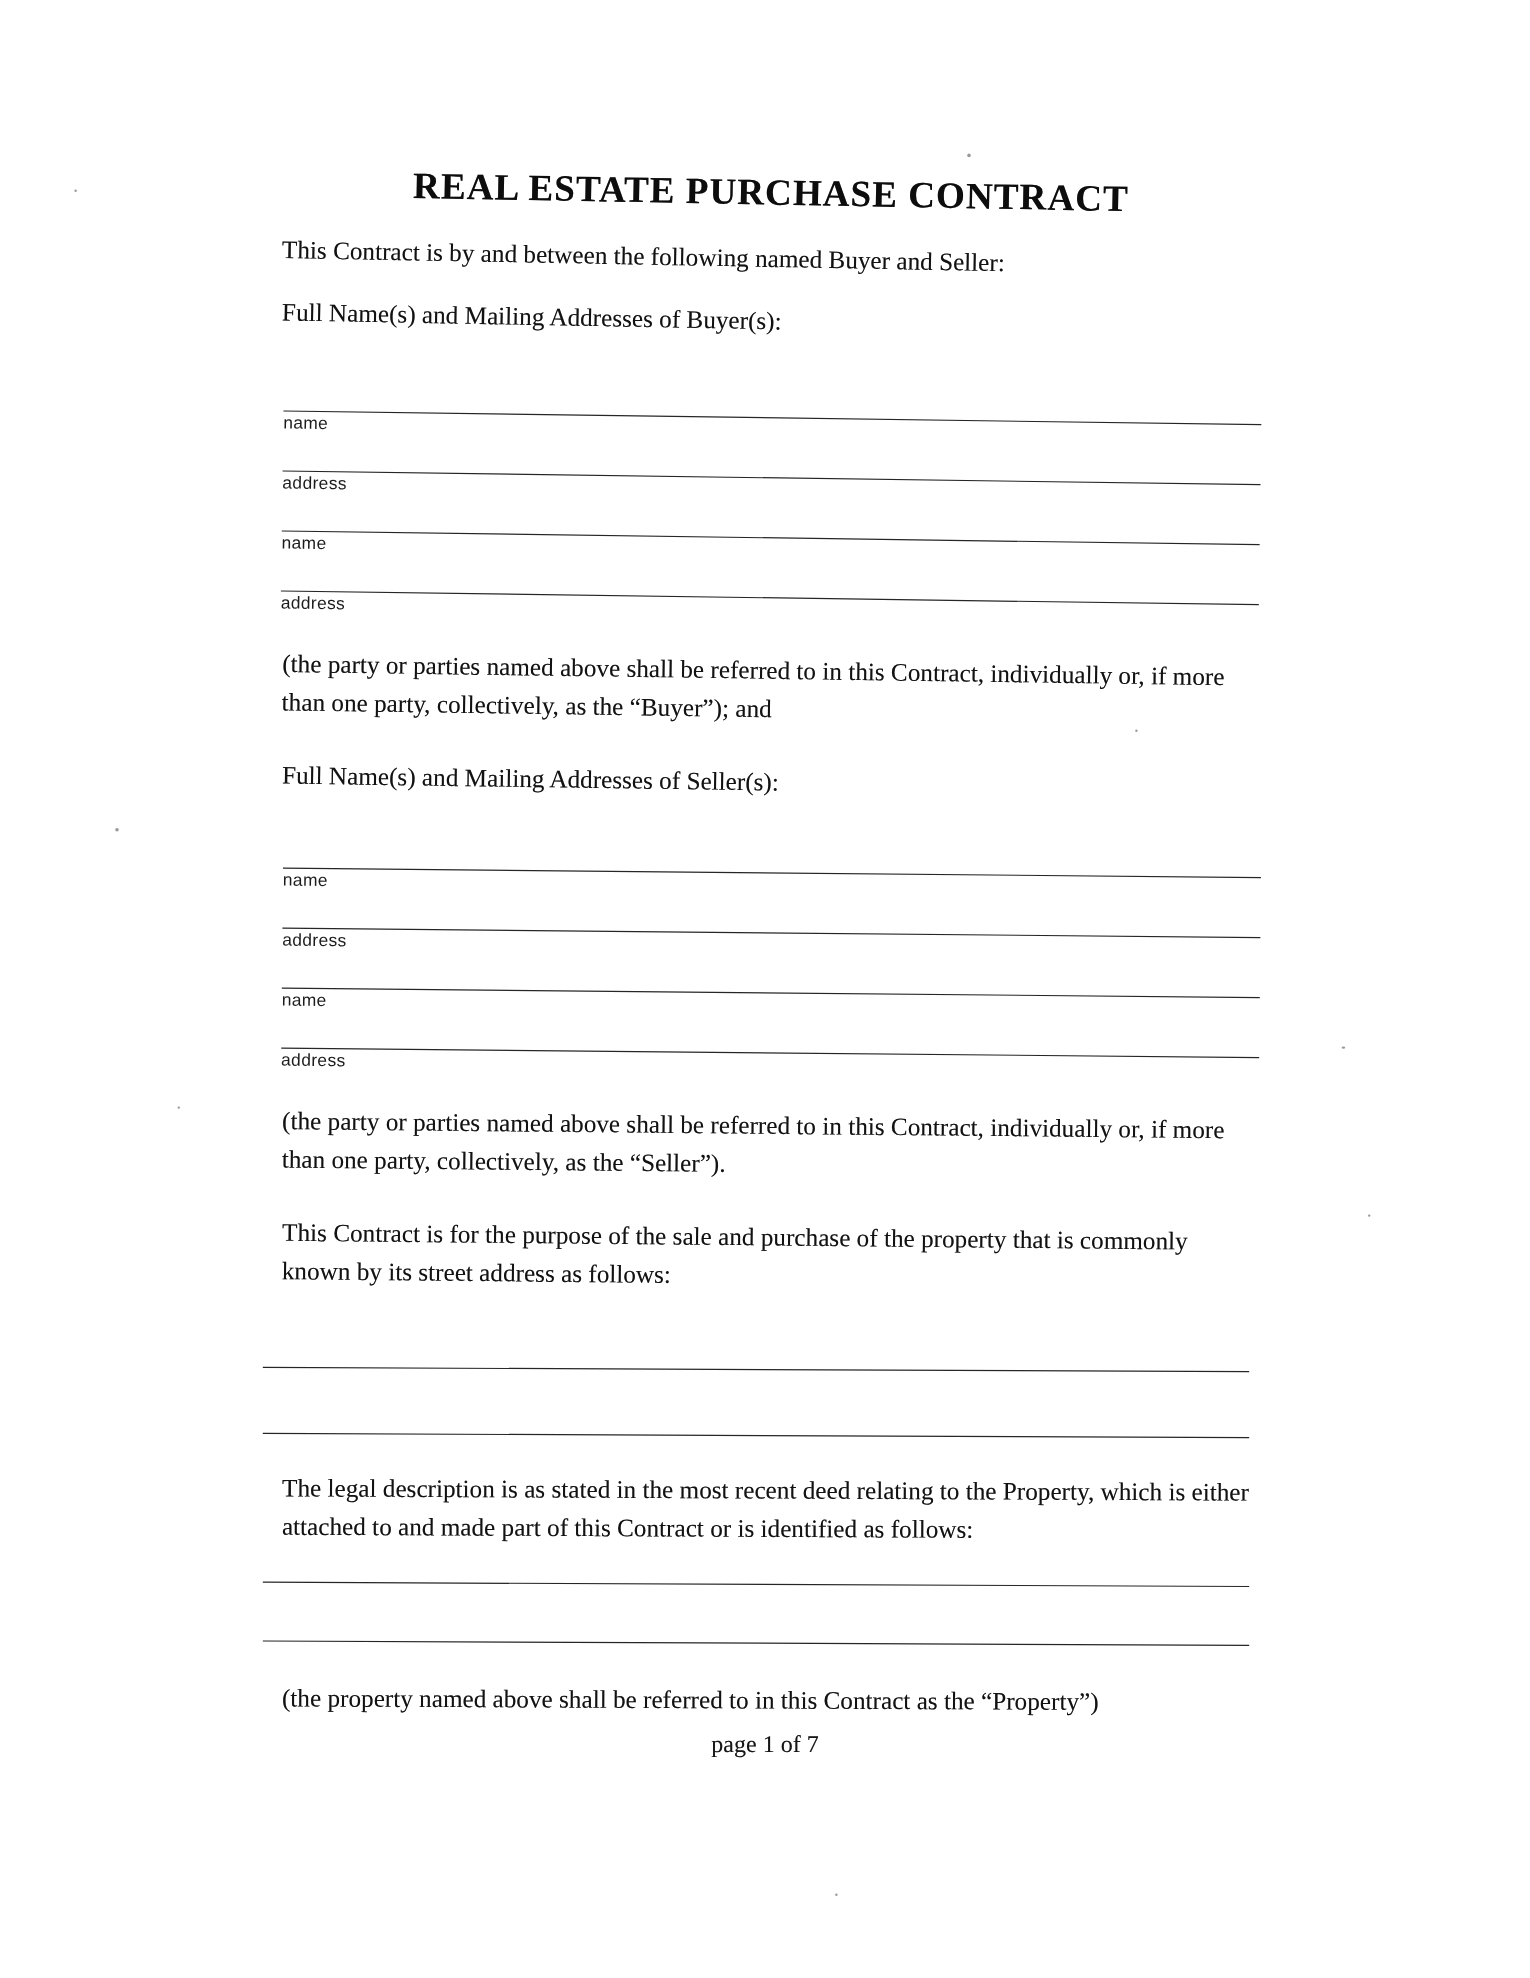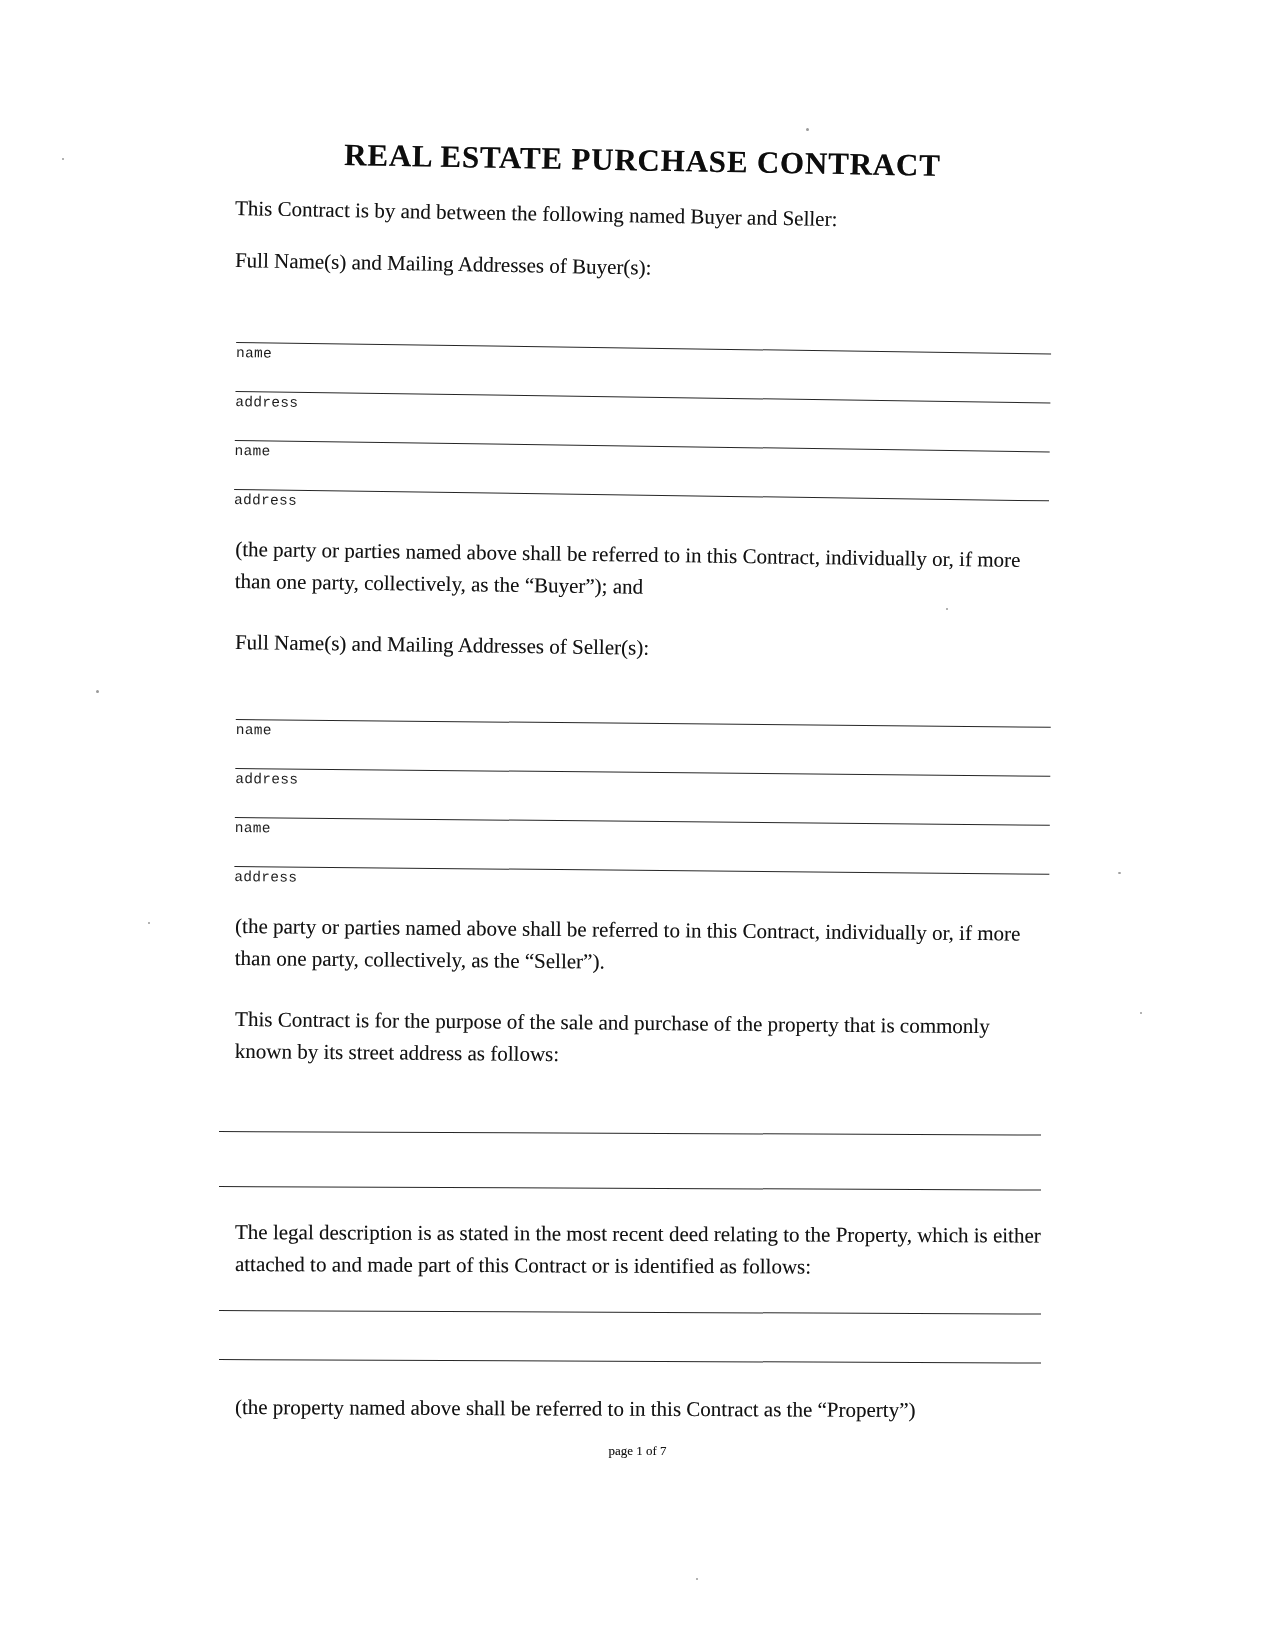--- a/index.html
+++ b/index.html
@@ -44,21 +44,21 @@
   .field { margin-top: 30px; }
   .field:first-child { margin-top: 0; }
   .rule {
     width: 100%;
     height: 0;
     border-top: 1.6px solid #262626;
   }
   .flabel {
     display: inline-block;
     margin-top: 2px;
-    font-family: Liberation Mono, monospace;
+    font-family: Liberation Sans, sans-serif;
     font-size: 14.5px;
     letter-spacing: 0.3px;
     color: #1c1c1c;
   }
 
   .wline {
     width: 822px;
     margin-left: -16px;
     height: 0;
     border-top: 1.6px solid #262626;
@@ -78,21 +78,21 @@
   .tilt-2 { transform: rotate(0.8deg);  transform-origin: left center; }
   .tilt-3 { transform: rotate(0.55deg); transform-origin: left center; }
   .tilt-4 { transform: rotate(0.25deg); transform-origin: left center; }
 
   .footer {
     position: absolute;
     top: 1443px;
     left: 0;
     width: 1275px;
     text-align: center;
-    font-size: 13px;
+    font-size: 20px;
     color: #161616;
     text-shadow: 0 0 0.4px rgba(0,0,0,0.35);
   }
 
   .speck { position: absolute; background: #9a9a9a; border-radius: 50%; }
 </style>
 </head>
 <body>
 
 <div class="page">

